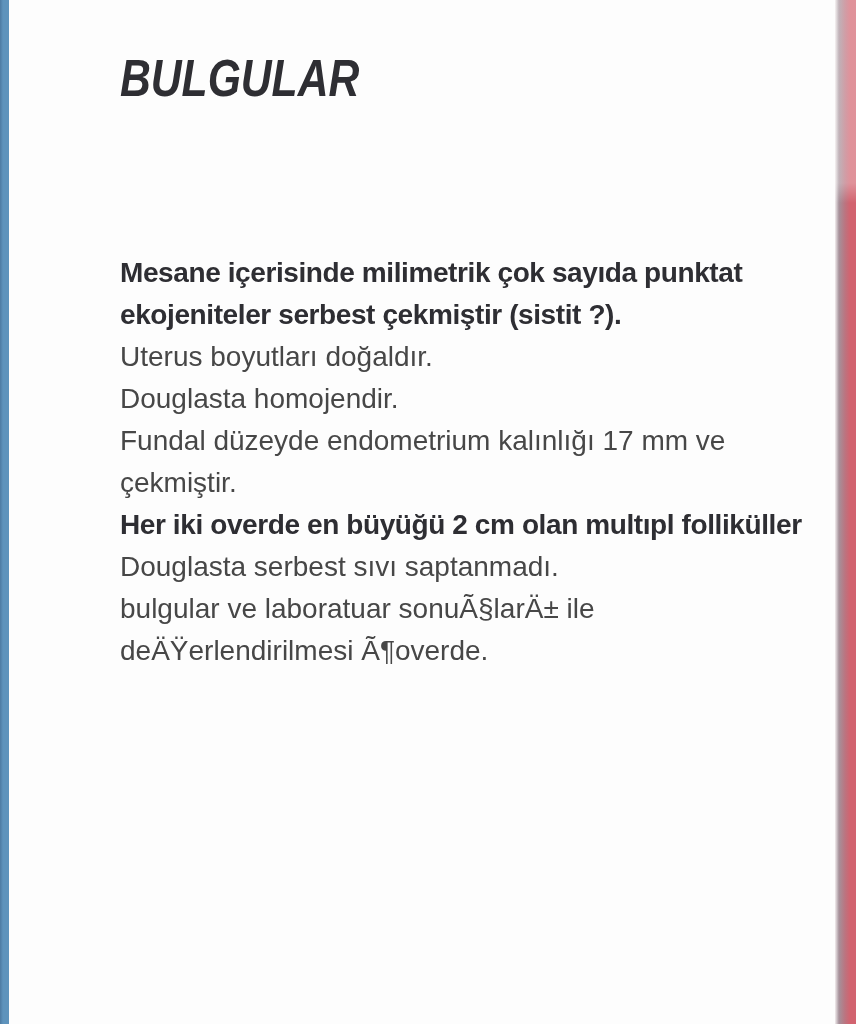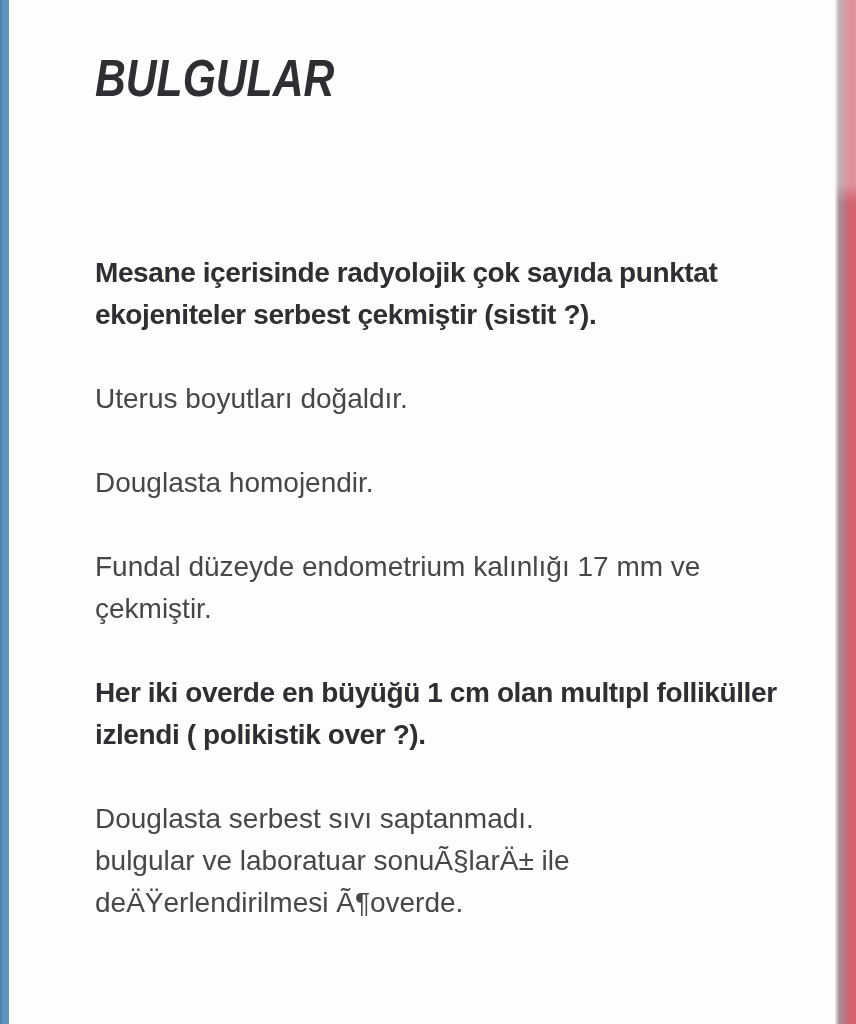--- a/index.html
+++ b/index.html
@@ -35,34 +35,34 @@
     right: 0; top: 0;
     width: 21px; height: 1024px;
     background:
       linear-gradient(to bottom, rgba(255,255,255,0.30) 0px, rgba(255,255,255,0.30) 183px, rgba(255,255,255,0) 203px),
       linear-gradient(to right, #f2edee 0px, var(--accent-right-edge) 4px, #bb7480 10px, var(--accent-right-bottom) 15px);
   }
   .content {
     position: absolute;
     left: 0; top: 0;
     width: 835px; height: 1024px;
-    padding: 50px 45px 0 95px;
+    padding: 50px 45px 0 120px;
   }
   .page-title {
     font-size: 52px;
     line-height: 56px;
     font-weight: 700;
     font-style: italic;
     color: var(--text-bold);
     letter-spacing: 0px;
     transform: scaleX(0.82);
     transform-origin: left center;
     white-space: nowrap;
   }
-  .para { margin-top: 42px; }
+  .para { }
   .para.first { margin-top: 146px; }
   .para .text-line {
     font-size: 28px;
     line-height: 42px;
     color: var(--text-regular);
     white-space: nowrap;
   }
   .para.bold .text-line {
     font-weight: 700;
     color: var(--text-bold);
@@ -75,40 +75,39 @@
 <div class="page">
 
   <div class="left-bar"></div>
   <div class="right-bar"></div>
 
   <div class="content">
 
     <div class="page-title">BULGULAR</div>
 
     <div class="para bold first">
-      <div class="text-line">Mesane içerisinde radyolojik çok sayıda punktat</div>
+      <div class="text-line">Mesane içerisinde milimetrik çok sayıda punktat</div>
       <div class="text-line">ekojeniteler serbest çekmiştir (sistit ?).</div>
     </div>
 
     <div class="para">
       <div class="text-line">Uterus boyutları doğaldır.</div>
     </div>
 
     <div class="para">
       <div class="text-line">Douglasta homojendir.</div>
     </div>
 
     <div class="para">
       <div class="text-line">Fundal düzeyde endometrium kalınlığı 17 mm ve</div>
       <div class="text-line">çekmiştir.</div>
     </div>
 
     <div class="para bold">
-      <div class="text-line">Her iki overde en büyüğü 1 cm olan multıpl folliküller</div>
-      <div class="text-line">izlendi ( polikistik over ?).</div>
+      <div class="text-line">Her iki overde en büyüğü 2 cm olan multıpl folliküller</div>
     </div>
 
     <div class="para">
       <div class="text-line">Douglasta serbest sıvı saptanmadı.</div>
       <div class="text-line">bulgular ve laboratuar sonuÃ§larÄ± ile</div>
       <div class="text-line">deÄŸerlendirilmesi Ã¶overde.</div>
     </div>
 
   </div>
 </div>

